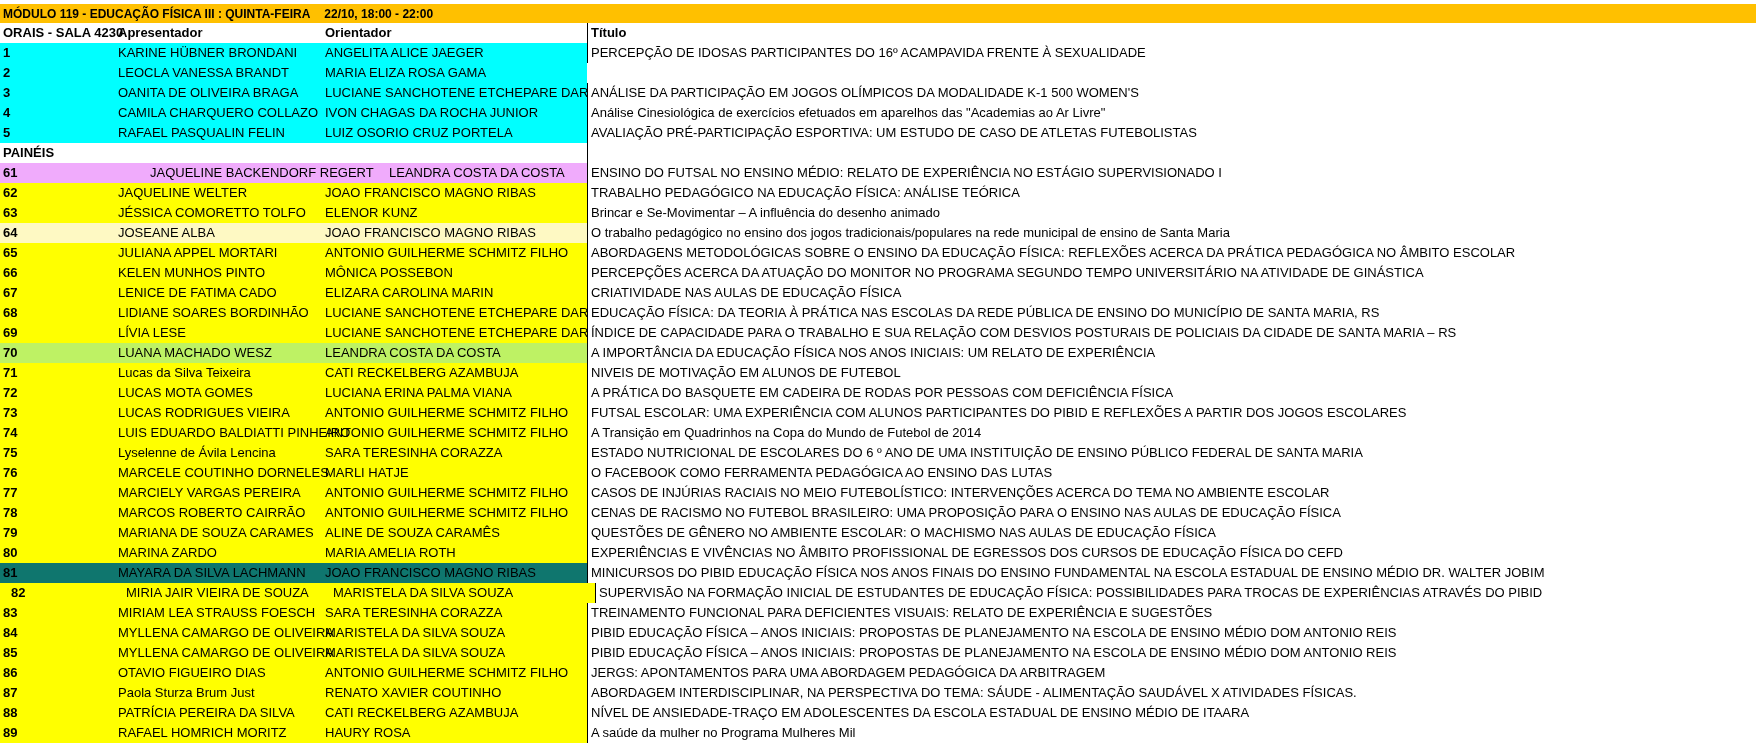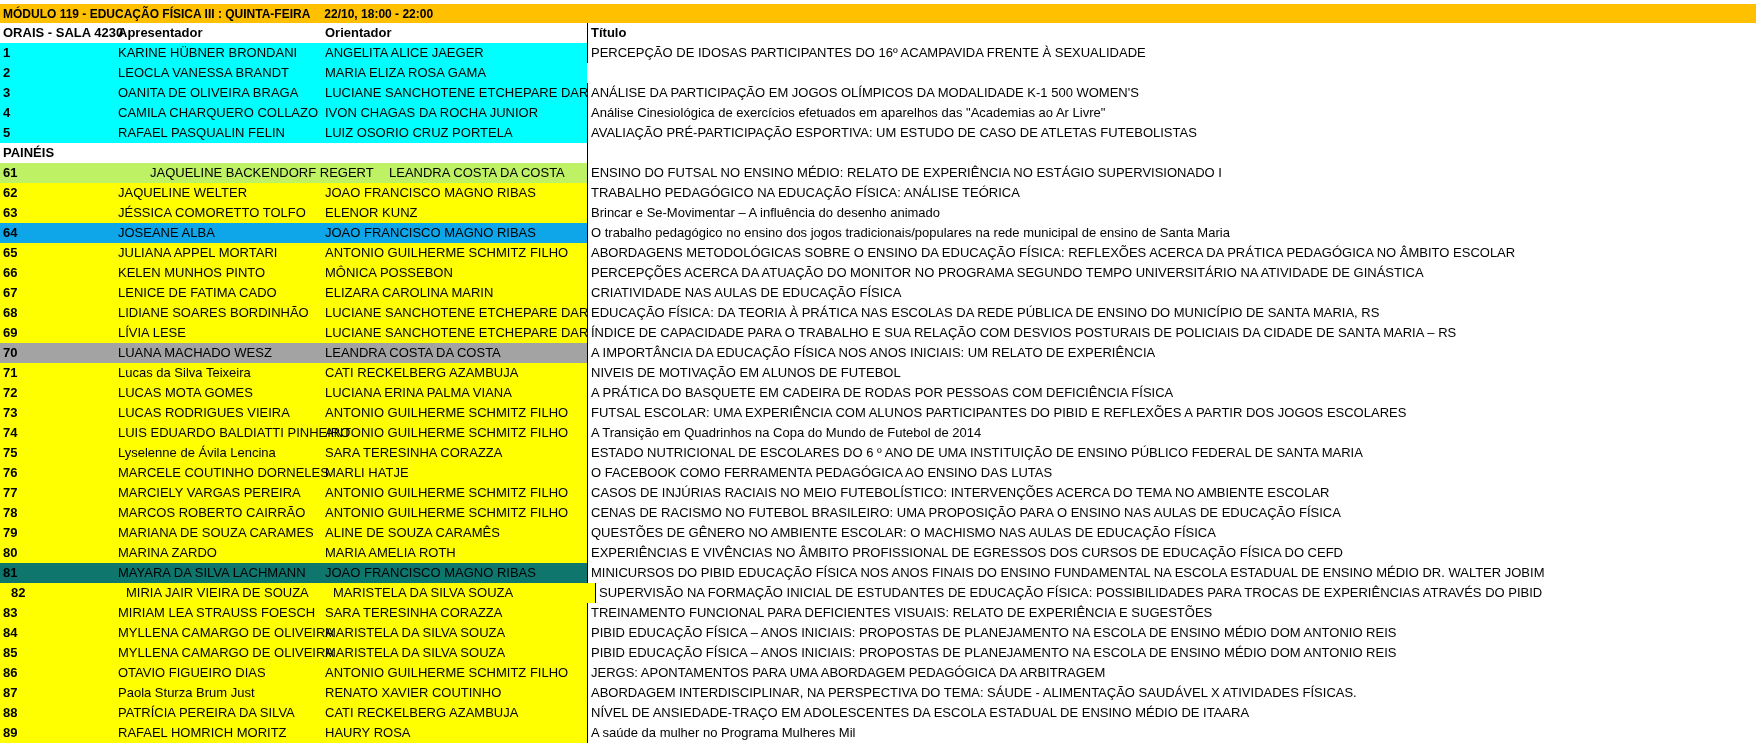--- a/index.html
+++ b/index.html
@@ -94,21 +94,21 @@
   </div>
       <div class="row">
     <div class="left" style="background: rgb(255, 255, 255);">
       <div class="cell c-num">PAINÉIS</div>
       <div class="cell c-pres"></div>
       <div class="cell c-adv"></div>
     </div>
     <div class="cell c-title"></div>
   </div>
       <div class="row">
-    <div class="left" style="background: #bef264; gap: 32px;">
+    <div class="left" style="background: #f0abfc; gap: 32px;">
       <div class="cell c-num">61</div>
       <div class="cell c-pres">JAQUELINE BACKENDORF REGERT</div>
       <div class="cell c-adv">LEANDRA COSTA DA COSTA</div>
     </div>
     <div class="cell c-title">ENSINO DO FUTSAL NO ENSINO MÉDIO: RELATO DE EXPERIÊNCIA NO ESTÁGIO SUPERVISIONADO I</div>
   </div>
       <div class="row">
     <div class="left" style="background: rgb(255, 255, 0);">
       <div class="cell c-num">62</div>
       <div class="cell c-pres">JAQUELINE WELTER</div>
@@ -118,21 +118,21 @@
   </div>
       <div class="row">
     <div class="left" style="background: rgb(255, 255, 0);">
       <div class="cell c-num">63</div>
       <div class="cell c-pres">JÉSSICA COMORETTO TOLFO</div>
       <div class="cell c-adv">ELENOR KUNZ</div>
     </div>
     <div class="cell c-title">Brincar e Se-Movimentar – A influência do desenho animado</div>
   </div>
       <div class="row">
-    <div class="left" style="background: #0ea5e9;">
+    <div class="left" style="background: #fef9c3;">
       <div class="cell c-num">64</div>
       <div class="cell c-pres">JOSEANE ALBA</div>
       <div class="cell c-adv">JOAO FRANCISCO MAGNO RIBAS</div>
     </div>
     <div class="cell c-title">O trabalho pedagógico no ensino dos jogos tradicionais/populares na rede municipal de ensino de Santa Maria</div>
   </div>
       <div class="row">
     <div class="left" style="background: rgb(255, 255, 0);">
       <div class="cell c-num">65</div>
       <div class="cell c-pres">JULIANA APPEL MORTARI</div>
@@ -166,21 +166,21 @@
   </div>
       <div class="row">
     <div class="left" style="background: rgb(255, 255, 0);">
       <div class="cell c-num">69</div>
       <div class="cell c-pres">LÍVIA LESE</div>
       <div class="cell c-adv">LUCIANE SANCHOTENE ETCHEPARE DARONCO</div>
     </div>
     <div class="cell c-title">ÍNDICE DE CAPACIDADE PARA O TRABALHO E SUA RELAÇÃO COM DESVIOS POSTURAIS DE POLICIAIS DA CIDADE DE SANTA MARIA – RS</div>
   </div>
       <div class="row">
-    <div class="left" style="background: #a3a3a3;">
+    <div class="left" style="background: #bef264;">
       <div class="cell c-num">70</div>
       <div class="cell c-pres">LUANA MACHADO WESZ</div>
       <div class="cell c-adv">LEANDRA COSTA DA COSTA</div>
     </div>
     <div class="cell c-title">A IMPORTÂNCIA DA EDUCAÇÃO FÍSICA NOS ANOS INICIAIS: UM RELATO DE EXPERIÊNCIA</div>
   </div>
       <div class="row">
     <div class="left" style="background: rgb(255, 255, 0);">
       <div class="cell c-num">71</div>
       <div class="cell c-pres">Lucas da Silva Teixeira</div>

